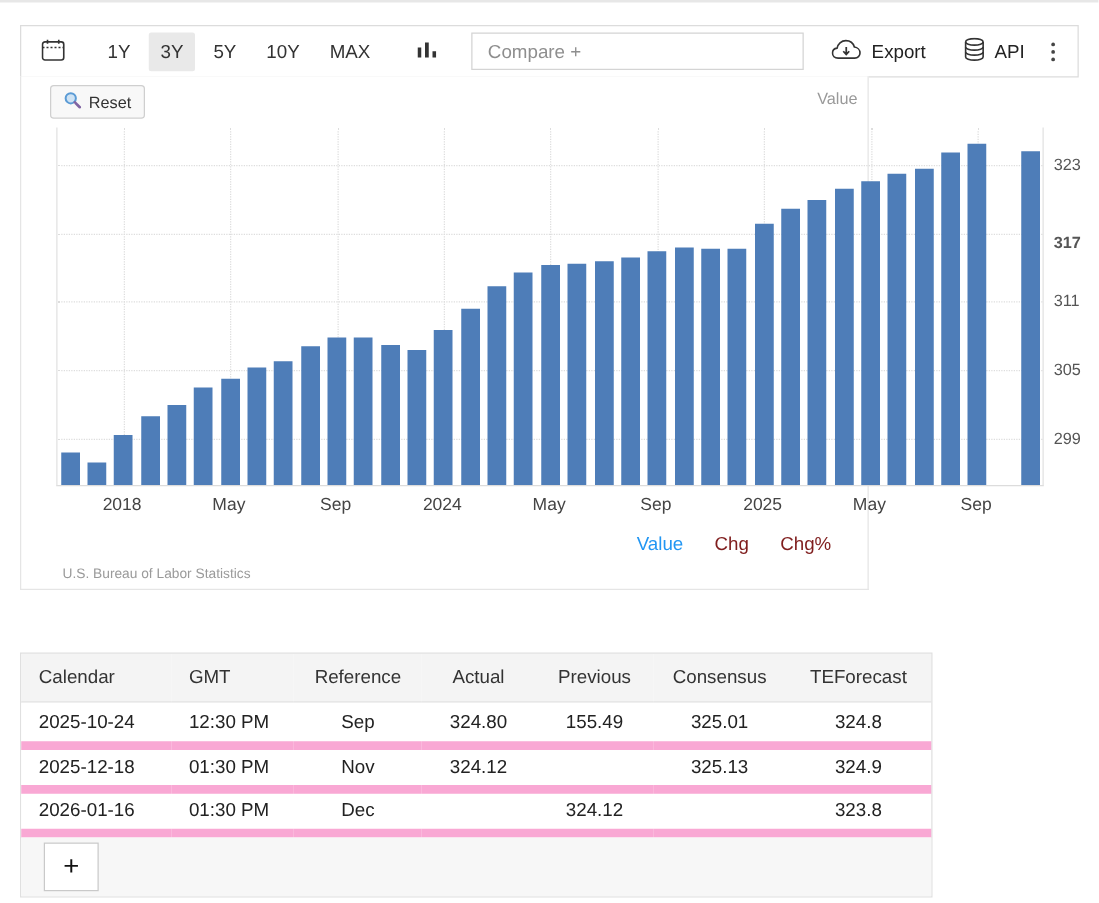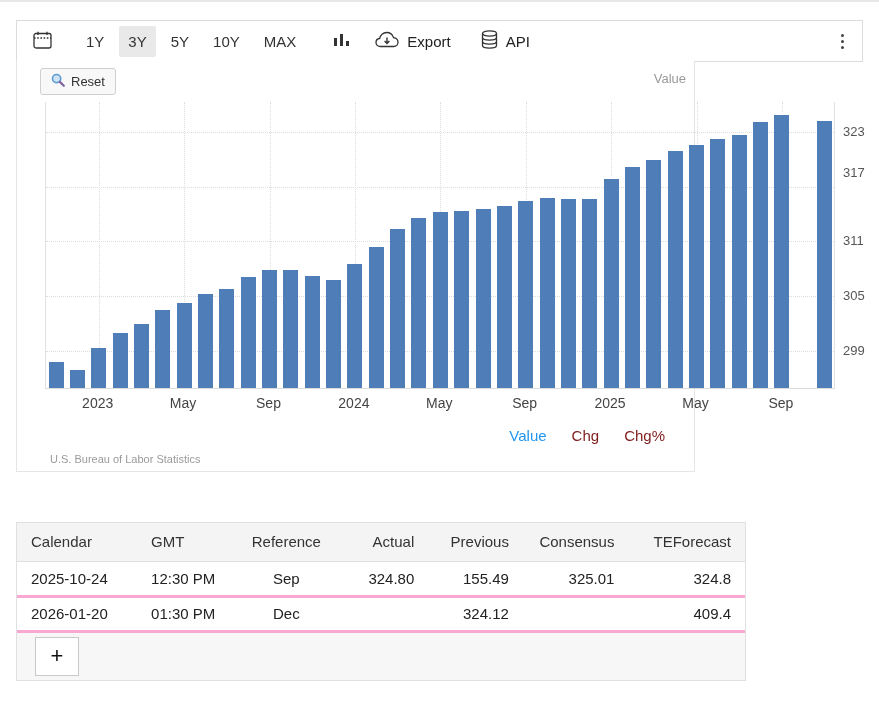--- a/index.html
+++ b/index.html
@@ -50,23 +50,23 @@
                 font:15px "Liberation Sans",sans-serif;align-items:flex-end; }
   .mode-links a { text-decoration:none; color:#7f1d1d; cursor:pointer; }
   .mode-links a.active { color:#2196f3; }
 
   
   .table-wrap { position:absolute; left:16px; top:522px; width:730px; border:1px solid #e0e0e0; }
   table.cal { width:100%; border-collapse:collapse; table-layout:fixed;
               font:15px "Liberation Sans",sans-serif; }
   table.cal th { font-weight:normal; color:#333; background:#f4f4f4; height:38px;
                  border-bottom:1px solid #e0e0e0; }
-  table.cal td { height:35px; color:#222; border-bottom:3px solid #f9a8d4; background:#fff; }
+  table.cal td { height:35px; color:#222; border-bottom:7px solid #f9a8d4; background:#fff; }
   table.cal th, table.cal td { padding:0 14px; overflow:hidden; white-space:nowrap; }
-  .al { text-align:left; } .ac { text-align:center; } .ar { text-align:right; }
+  .al { text-align:left; } .ac { text-align:center; } .ar { text-align:center; }
   .table-footer { height:47px; background:#f7f7f7; display:flex; align-items:center; }
   .add-btn { margin-left:18px; width:44px; height:39px; background:#fff; border:1px solid #c9c9c9;
              font:22px "Liberation Sans",sans-serif; color:#111; cursor:pointer; line-height:1; }
 </style>
 </head>
 <body>
 
 <div class="page">
   <div class="top-rule"></div>
 
@@ -90,20 +90,23 @@
     </div>
     <button class="tb-icon-btn chart-type-btn">
       <span>
         <svg width="15" height="16" viewBox="0 0 15 16" fill="#333">
           <rect x="0" y="6" width="3" height="8"></rect>
           <rect x="6" y="2" width="3" height="12"></rect>
           <rect x="12" y="9" width="3" height="5"></rect>
         </svg>
       </span>
     </button>
+    <div class="compare-wrap">
+      <input class="compare-input" type="text" placeholder="Compare +" style="">
+    </div>
     <button class="tb-btn export-btn">
       <span>
         <svg width="24" height="17" viewBox="0 0 24 17" fill="none" stroke="#333" stroke-width="1.3">
           <path d="M5.5 15.5 C2.6 15.5 1 13.6 1 11.4 C1 9.3 2.6 7.7 4.7 7.5 C5.2 4.2 8.1 1.5 11.7 1.5 C14.9 1.5 17.6 3.6 18.5 6.6 C21 6.9 23 8.9 23 11.3 C23 13.6 21.2 15.5 18.8 15.5 Z"></path>
           <path d="M12 6.5 L12 12.2 M9.6 10 L12 12.5 L14.4 10" stroke-width="1.4"></path>
         </svg>
       </span>
       <span>Export</span>
     </button>
     <button class="tb-btn api-btn">
@@ -185,25 +188,25 @@
         <div class="bar" style="left: 664.35px; bottom: 0px; height: 248.733px; background: rgb(78, 125, 184);"></div>
         <div class="bar" style="left: 685.7px; bottom: 0px; height: 253.289px; background: rgb(78, 125, 184);"></div>
         <div class="bar" style="left: 707.05px; bottom: 0px; height: 266.044px; background: rgb(78, 125, 184);"></div>
         <div class="bar" style="left: 728.4px; bottom: 0px; height: 273.333px; background: rgb(78, 125, 184);"></div>
         <div class="bar" style="left: 770.5px; bottom: 0px; height: 266.956px; background: rgb(78, 125, 184);"></div>
       </div>
     <div id="yaxis">
         <div class="ylab" style="top: 281.733px;">299</div>
         <div class="ylab" style="top: 227.067px;">305</div>
         <div class="ylab" style="top: 172.4px;">311</div>
-        <div class="ylab" style="top: 104px;">317</div>
+        <div class="ylab" style="top: 125px; font-weight: bold;">317</div>
         <div class="ylab" style="top: 63.0667px;">323</div>
       </div>
     <div id="xaxis">
-        <div class="xlab" style="left: 45.7px;">2023</div>
+        <div class="xlab" style="left: 45.7px;">2018</div>
         <div class="xlab" style="left: 131.1px;">May</div>
         <div class="xlab" style="left: 216.5px;">Sep</div>
         <div class="xlab" style="left: 301.9px;">2024</div>
         <div class="xlab" style="left: 387.3px;">May</div>
         <div class="xlab" style="left: 472.7px;">Sep</div>
         <div class="xlab" style="left: 558.1px;">2025</div>
         <div class="xlab" style="left: 643.5px;">May</div>
         <div class="xlab" style="left: 728.9px;">Sep</div>
       </div>
 
@@ -241,27 +244,36 @@
           <tr>
             <td class="al">2025-10-24</td>
             <td class="al">12:30 PM</td>
             <td class="ac">Sep</td>
             <td class="ar">324.80</td>
             <td class="ar">155.49</td>
             <td class="ar">325.01</td>
             <td class="ar">324.8</td>
           </tr>
           <tr>
-            <td class="al">2026-01-20</td>
+            <td class="al">2025-12-18</td>
+            <td class="al">01:30 PM</td>
+            <td class="ac">Nov</td>
+            <td class="ar">324.12</td>
+            <td class="ar"></td>
+            <td class="ar">325.13</td>
+            <td class="ar">324.9</td>
+          </tr>
+          <tr>
+            <td class="al">2026-01-16</td>
             <td class="al">01:30 PM</td>
             <td class="ac">Dec</td>
             <td class="ar"></td>
             <td class="ar">324.12</td>
             <td class="ar"></td>
-            <td class="ar">409.4</td>
+            <td class="ar">323.8</td>
           </tr>
         </tbody>
       </table>
     <div class="table-footer">
       <button class="add-btn">+</button>
     </div>
   </div>
 </div>
 
 </body></html>

